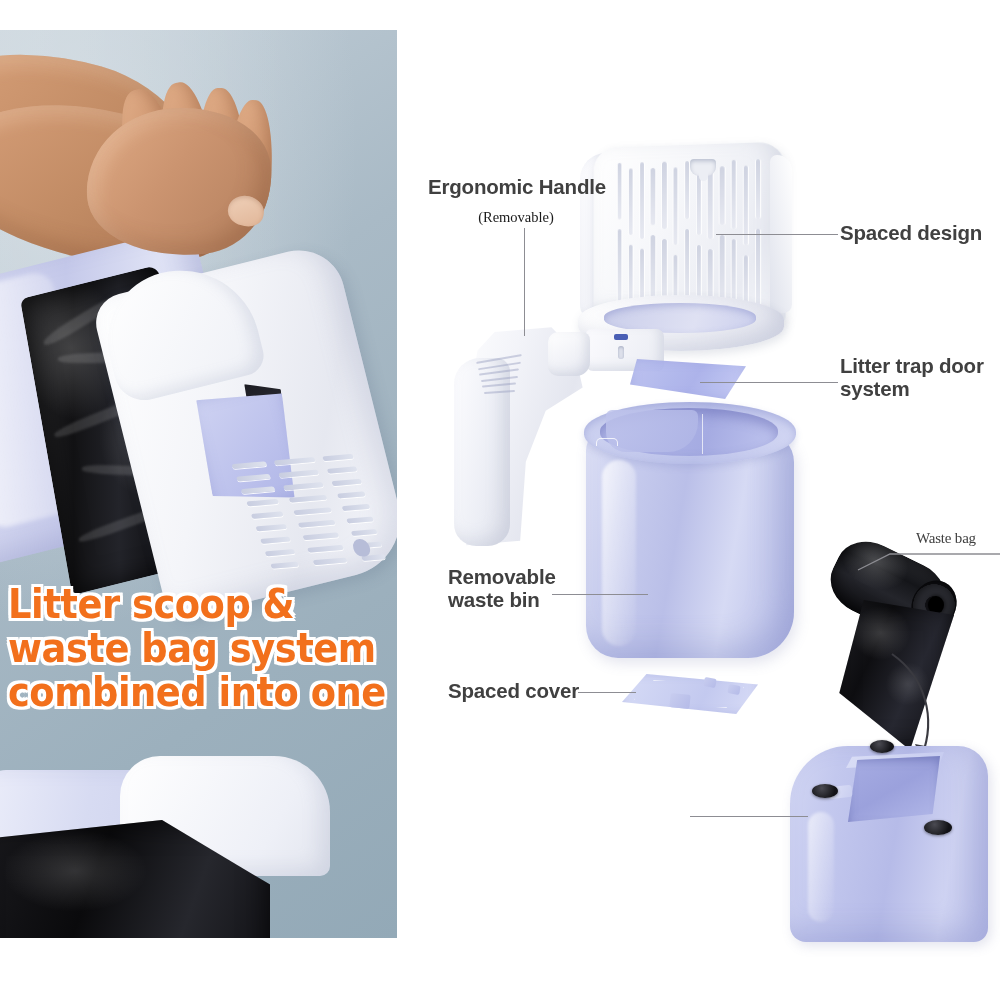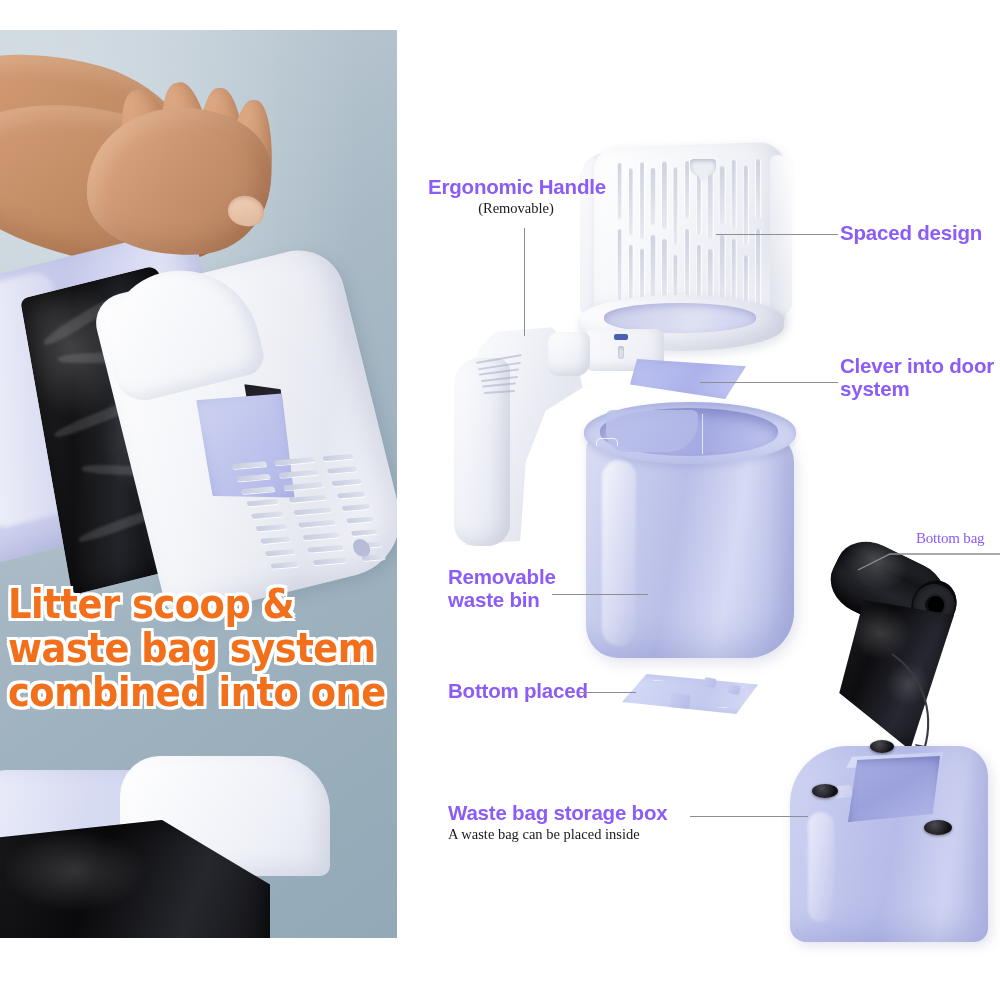--- a/index.html
+++ b/index.html
@@ -183,26 +183,26 @@
   #right-panel{
     position:absolute; left:397px; top:110px; width:603px; height:890px;
     background:#ffffff;
   }
 
   
   .label{ position:absolute; color:#111; }
   .label .t1{
     font-family:"Liberation Sans", sans-serif;
     font-weight:700; font-size:20.5px; line-height:1.1;
-    letter-spacing:-0.2px; white-space:nowrap; color:#8b5cf6;
+    letter-spacing:-0.2px; white-space:nowrap; color:#404040;
   }
   .label .t2{
     font-family:"Liberation Serif", serif;
     font-weight:400; font-size:14.5px; line-height:1.25;
-    white-space:nowrap; color:#1a1a1a; margin-top:0;
+    white-space:nowrap; color:#1a1a1a; margin-top:9px;
   }
   .label.serif .t1{
     font-family:"Liberation Serif", serif; font-weight:400; font-size:15px;
   }
   .leader{ position:absolute; background:#8d8d93; }
   .leader.h{ height:1.3px; }
   .leader.v{ width:1.3px; }
 
   
 
@@ -621,42 +621,38 @@
     <div class="t2" style="text-align:center; width:176px;">(Removable)</div>
   </div>
   <div class="leader v" style="left:524px; top:228px; height:108px;"></div>
 
   <div class="label" style="left:840px; top:222px;">
     <div class="t1">Spaced design</div>
   </div>
   <div class="leader h" style="left:716px; top:234px; width:122px;"></div>
 
   <div class="label" style="left:840px; top:355px;">
-    <div class="t1">Clever into door</div>
+    <div class="t1">Litter trap door</div>
     <div class="t1">system</div>
   </div>
   <div class="leader h" style="left:700px; top:382px; width:138px;"></div>
 
   <div class="label" style="left:448px; top:566px;">
     <div class="t1">Removable</div>
     <div class="t1">waste bin</div>
   </div>
   <div class="leader h" style="left:552px; top:594px; width:96px;"></div>
 
   <div class="label" style="left:448px; top:680px;">
-    <div class="t1">Bottom placed</div>
+    <div class="t1">Spaced cover</div>
   </div>
   <div class="leader h" style="left:578px; top:692px; width:58px;"></div>
 
-  <div class="label" style="left:448px; top:802px;">
-    <div class="t1">Waste bag storage box</div>
-    <div class="t2">A waste bag can be placed inside</div>
-  </div>
   <div class="leader h" style="left:690px; top:816px; width:118px;"></div>
 
   <div class="label serif" style="left:916px; top:530px;">
-    <div class="t1">Bottom bag</div>
+    <div class="t1">Waste bag</div>
   </div>
   <svg style="position:absolute; left:856px; top:548px; width:150px; height:24px;" viewBox="0 0 150 24">
     <path d="M2,22 L34,6 L148,6" fill="none" stroke="#8d8d93" stroke-width="1.3"></path>
   </svg>
 
 </div>
 
 </body></html>

